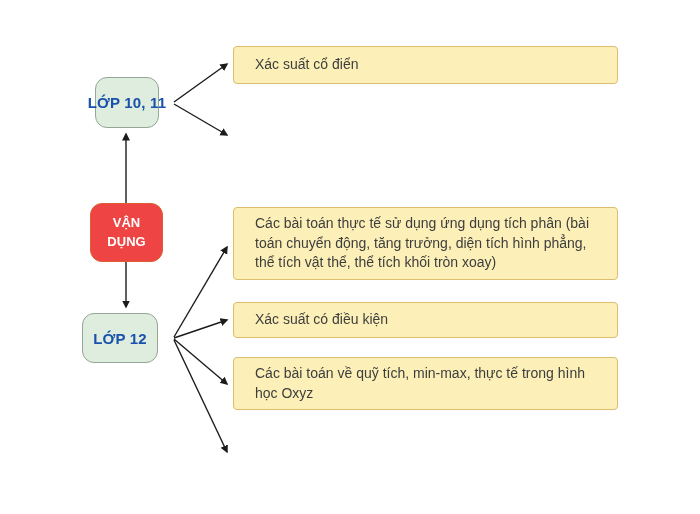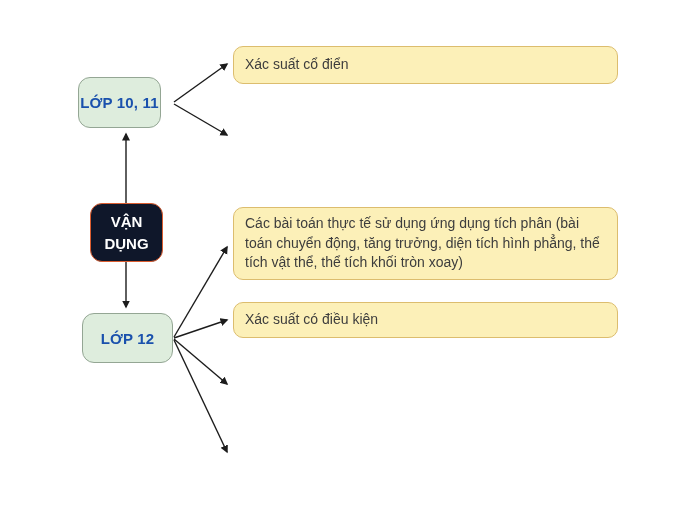--- a/index.html
+++ b/index.html
@@ -33,43 +33,43 @@
   }
   .node-grade {
     background: #deeddd;
     border: 1.5px solid #94a694;
     color: #1a51ad;
     font-size: 15px;
     letter-spacing: 0.2px;
     white-space: nowrap;
   }
   .node-root {
-    background: #0f172a;
+    background: #ef4444;
     border: 1.5px solid #db5d30;
     color: #ffffff;
-    font-size: 15px;
+    font-size: 13px;
     line-height: 1.45;
     padding: 4px 10px;
   }
-  .node-grade-10-11 { left: 78px; top: 77px;  width: 83px; height: 51px; }
+  .node-grade-10-11 { left: 95px; top: 77px;  width: 64px; height: 51px; }
   .node-root-pos    { left: 90px; top: 203px; width: 73px; height: 59px; }
-  .node-grade-12    { left: 82px; top: 313px; width: 91px; height: 50px; }
+  .node-grade-12    { left: 82px; top: 313px; width: 76px; height: 50px; }
 
   .topic {
     position: absolute;
     left: 233px;
     width: 385px;
     box-sizing: border-box;
     background: #fcf0b8;
     border: 1.5px solid #dcbd6e;
-    border-radius: 10px;
+    border-radius: 4px;
     color: #3d3d3d;
     font-size: 14px;
     line-height: 19.5px;
-    padding: 6px 11px;
+    padding: 6px 21px;
     display: flex;
     align-items: center;
   }
   .topic-1 { top: 46px;  min-height: 38px; }
   .topic-2 { top: 101px; min-height: 57px; }
   .topic-3 { top: 207px; min-height: 73px; }
   .topic-4 { top: 302px; min-height: 36px; }
   .topic-5 { top: 357px; min-height: 53px; }
   .topic-6 { top: 432px; min-height: 41px; }
 
@@ -102,15 +102,16 @@
 
   <div class="node node-grade node-grade-12">LỚP 12</div>
 
   <div class="topic topic-1">Xác suất cổ điển</div>
 
 
   <div class="topic topic-3">Các bài toán thực tế sử dụng ứng dụng tích phân (bài toán chuyển động, tăng trưởng, diện tích hình phẳng, thể tích vật thể, thể tích khối tròn xoay)</div>
 
   <div class="topic topic-4">Xác suất có điều kiện</div>
 
+  <div class="topic topic-5">Các bài toán về quỹ tích, min-max, thực tế trong hình học Oxyz</div>
 
 
 </div>
 
 </body></html>

